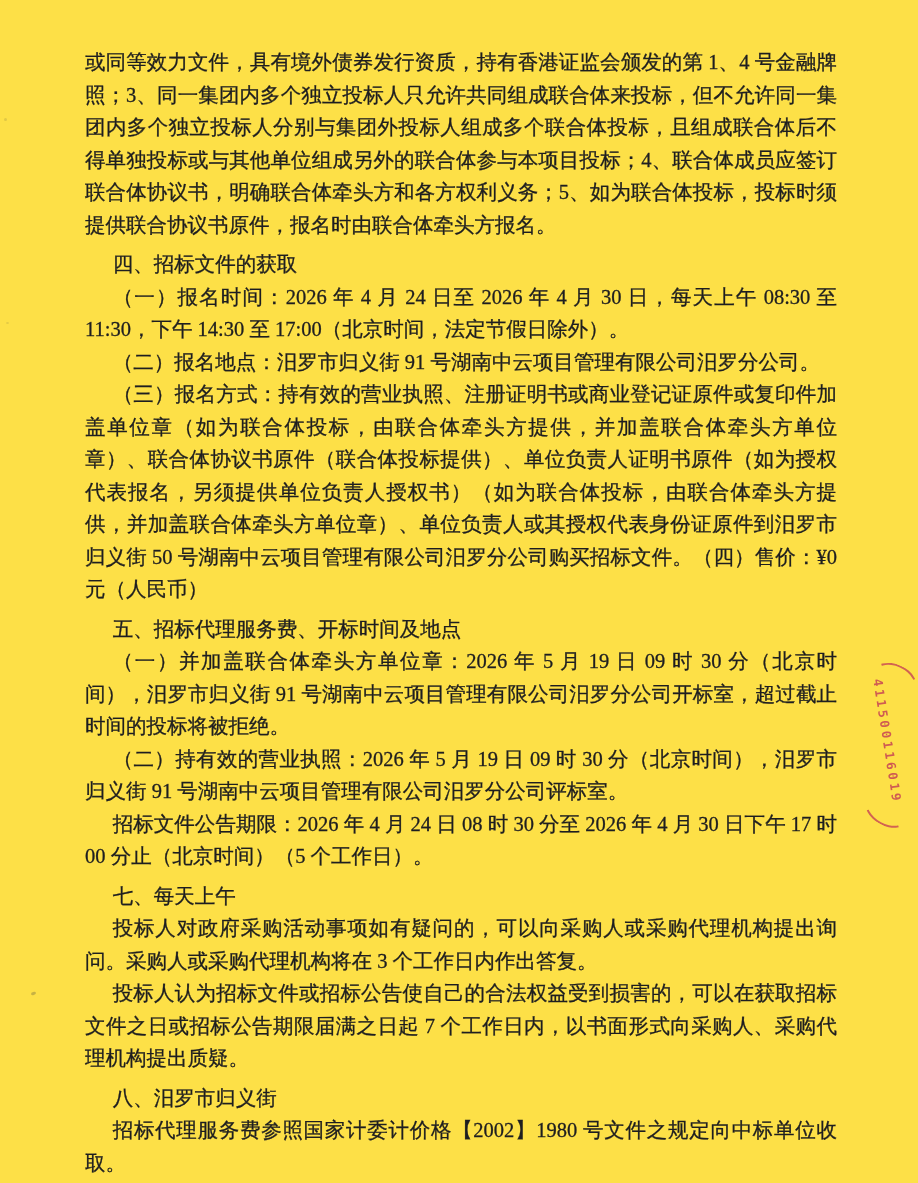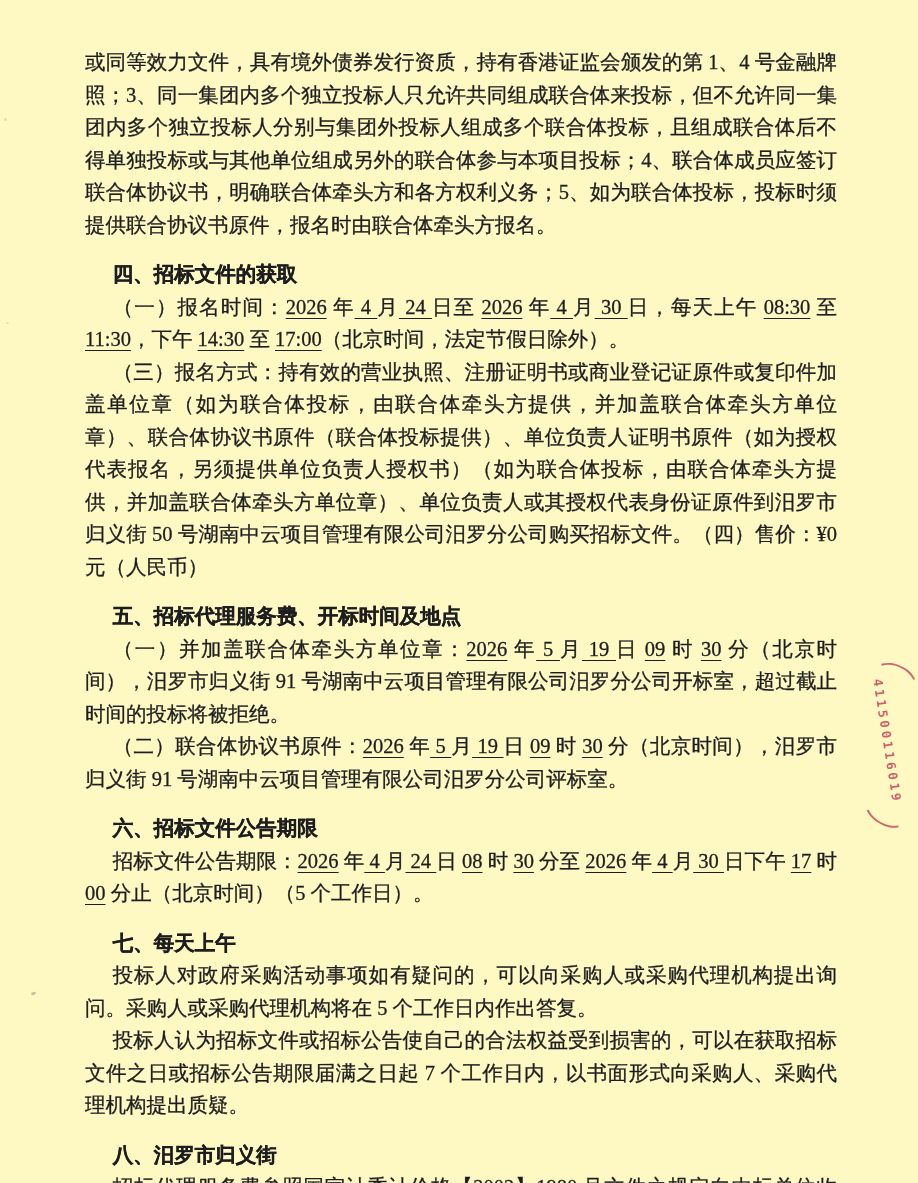--- a/index.html
+++ b/index.html
@@ -13,24 +13,23 @@
   }
   .doc{
     position:absolute;
     left:85px;top:46px;width:752px;
     font-size:20.5px;
     line-height:32.5px;
     text-align:justify;
     -webkit-text-stroke:0.3px currentColor;
   }
   .block{margin:0;}
-  .block.h{font-weight:bold;margin-top:17px;}
+  .block.h{font-weight:normal;margin-top:7px;}
   .block.indent{text-indent:1.35em;}
   .u{
-    text-decoration:underline;
     text-underline-offset:4px;
     text-decoration-thickness:1.4px;
   }
   
   .stamp{
     position:absolute;
     right:0px;top:664px;
     width:52px;height:160px;
     pointer-events:none;
   }
@@ -70,34 +69,34 @@
     background:rgba(60,60,60,.28);
     border-radius:50%;
   }
   .speck.s1{left:31px;top:992px;width:5px;height:3px;transform:rotate(-15deg);}
   .speck.s2{left:4px;top:118px;width:3px;height:3px;opacity:.5;}
   .speck.s3{left:6px;top:322px;width:3px;height:2px;opacity:.45;}
 </style>
 </head>
 <body>
 
-<div class="page" style="background: #fef9c3; color: rgb(30, 30, 32);">
+<div class="page" style="background: #fde047; color: rgb(30, 30, 32);">
 
   <div class="doc">
       <div class="block p"><span>或同等效力文件，具有境外债券发行资质，持有香港证监会颁发的第 1、4 号金融牌照；3、同一集团内多个独立投标人只允许共同组成联合体来投标，但不允许同一集团内多个独立投标人分别与集团外投标人组成多个联合体投标，且组成联合体后不得单独投标或与其他单位组成另外的联合体参与本项目投标；4、联合体成员应签订联合体协议书，明确联合体牵头方和各方权利义务；5、如为联合体投标，投标时须提供联合协议书原件，报名时由联合体牵头方报名。</span></div>
       <div class="block h indent"><span>四、招标文件的获取</span></div>
       <div class="block p indent"><span>（一）报名时间：</span><span class="u">2026</span><span> 年</span><span class="u"> 4 </span><span>月</span><span class="u"> 24 </span><span>日至 </span><span class="u">2026</span><span> 年</span><span class="u"> 4 </span><span>月</span><span class="u"> 30 </span><span>日，每天上午 </span><span class="u">08:30</span><span> 至 </span><span class="u">11:30</span><span>，下午 </span><span class="u">14:30</span><span> 至 </span><span class="u">17:00</span><span>（北京时间，法定节假日除外）。</span></div>
+      <div class="block p indent"><span>（二）报名地点：汨罗市归义街 91 号湖南中云项目管理有限公司汨罗分公司。</span></div>
       <div class="block p indent"><span>（三）报名方式：持有效的营业执照、注册证明书或商业登记证原件或复印件加盖单位章（如为联合体投标，由联合体牵头方提供，并加盖联合体牵头方单位章）、联合体协议书原件（联合体投标提供）、单位负责人证明书原件（如为授权代表报名，另须提供单位负责人授权书）（如为联合体投标，由联合体牵头方提供，并加盖联合体牵头方单位章）、单位负责人或其授权代表身份证原件到汨罗市归义街 50 号湖南中云项目管理有限公司汨罗分公司购买招标文件。（四）售价：¥0 元（人民币）</span></div>
       <div class="block h indent"><span>五、招标代理服务费、开标时间及地点</span></div>
       <div class="block p indent"><span>（一）并加盖联合体牵头方单位章：</span><span class="u">2026</span><span> 年</span><span class="u"> 5 </span><span>月</span><span class="u"> 19 </span><span>日 </span><span class="u">09</span><span> 时 </span><span class="u">30</span><span> 分（北京时间），汨罗市归义街 91 号湖南中云项目管理有限公司汨罗分公司开标室，超过截止时间的投标将被拒绝。</span></div>
-      <div class="block p indent"><span>（二）联合体协议书原件：</span><span class="u">2026</span><span> 年</span><span class="u"> 5 </span><span>月</span><span class="u"> 19 </span><span>日 </span><span class="u">09</span><span> 时 </span><span class="u">30</span><span> 分（北京时间），汨罗市归义街 91 号湖南中云项目管理有限公司汨罗分公司评标室。</span></div>
-      <div class="block h indent"><span>六、招标文件公告期限</span></div>
+      <div class="block p indent"><span>（二）持有效的营业执照：</span><span class="u">2026</span><span> 年</span><span class="u"> 5 </span><span>月</span><span class="u"> 19 </span><span>日 </span><span class="u">09</span><span> 时 </span><span class="u">30</span><span> 分（北京时间），汨罗市归义街 91 号湖南中云项目管理有限公司汨罗分公司评标室。</span></div>
       <div class="block p indent"><span>招标文件公告期限：</span><span class="u">2026</span><span> 年</span><span class="u"> 4 </span><span>月</span><span class="u"> 24 </span><span>日 </span><span class="u">08</span><span> 时 </span><span class="u">30</span><span> 分至 </span><span class="u">2026</span><span> 年</span><span class="u"> 4 </span><span>月</span><span class="u"> 30 </span><span>日下午 </span><span class="u">17</span><span> 时 </span><span class="u">00</span><span> 分止（北京时间）（5 个工作日）。</span></div>
       <div class="block h indent"><span>七、每天上午</span></div>
-      <div class="block p indent"><span>投标人对政府采购活动事项如有疑问的，可以向采购人或采购代理机构提出询问。采购人或采购代理机构将在 5 个工作日内作出答复。</span></div>
+      <div class="block p indent"><span>投标人对政府采购活动事项如有疑问的，可以向采购人或采购代理机构提出询问。采购人或采购代理机构将在 3 个工作日内作出答复。</span></div>
       <div class="block p indent"><span>投标人认为招标文件或招标公告使自己的合法权益受到损害的，可以在获取招标文件之日或招标公告期限届满之日起 7 个工作日内，以书面形式向采购人、采购代理机构提出质疑。</span></div>
       <div class="block h indent"><span>八、汨罗市归义街</span></div>
       <div class="block p indent"><span>招标代理服务费参照国家计委计价格【2002】1980 号文件之规定向中标单位收取。</span></div>
     </div>
 
   <div class="stamp" style="color: rgb(196, 58, 85);">
     <div class="stamp-arc top"></div>
     <span class="stamp-text">411500116019</span>
     <div class="stamp-arc bottom"></div>
   </div>

